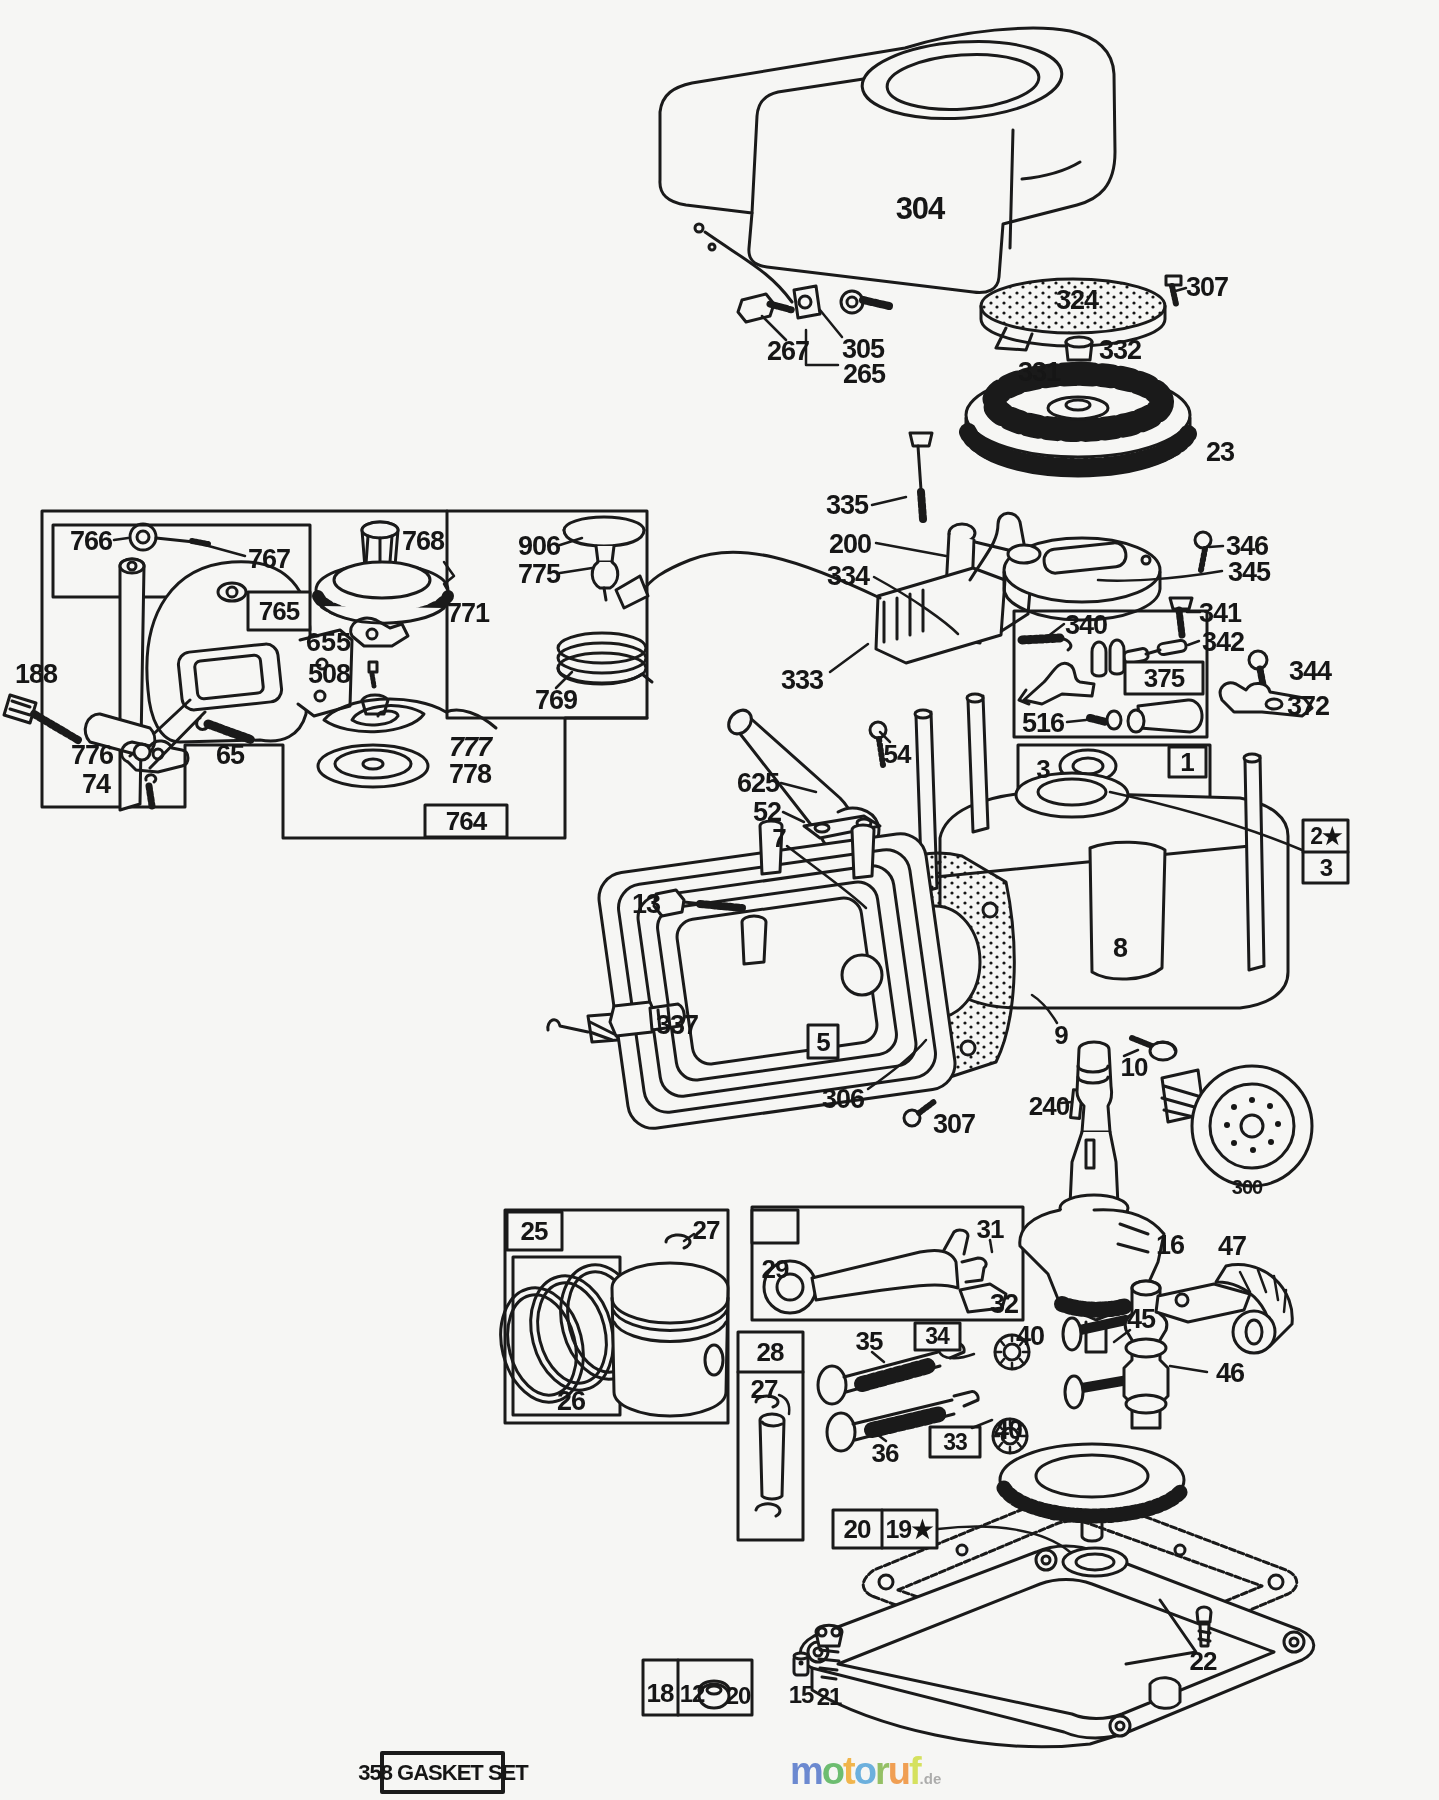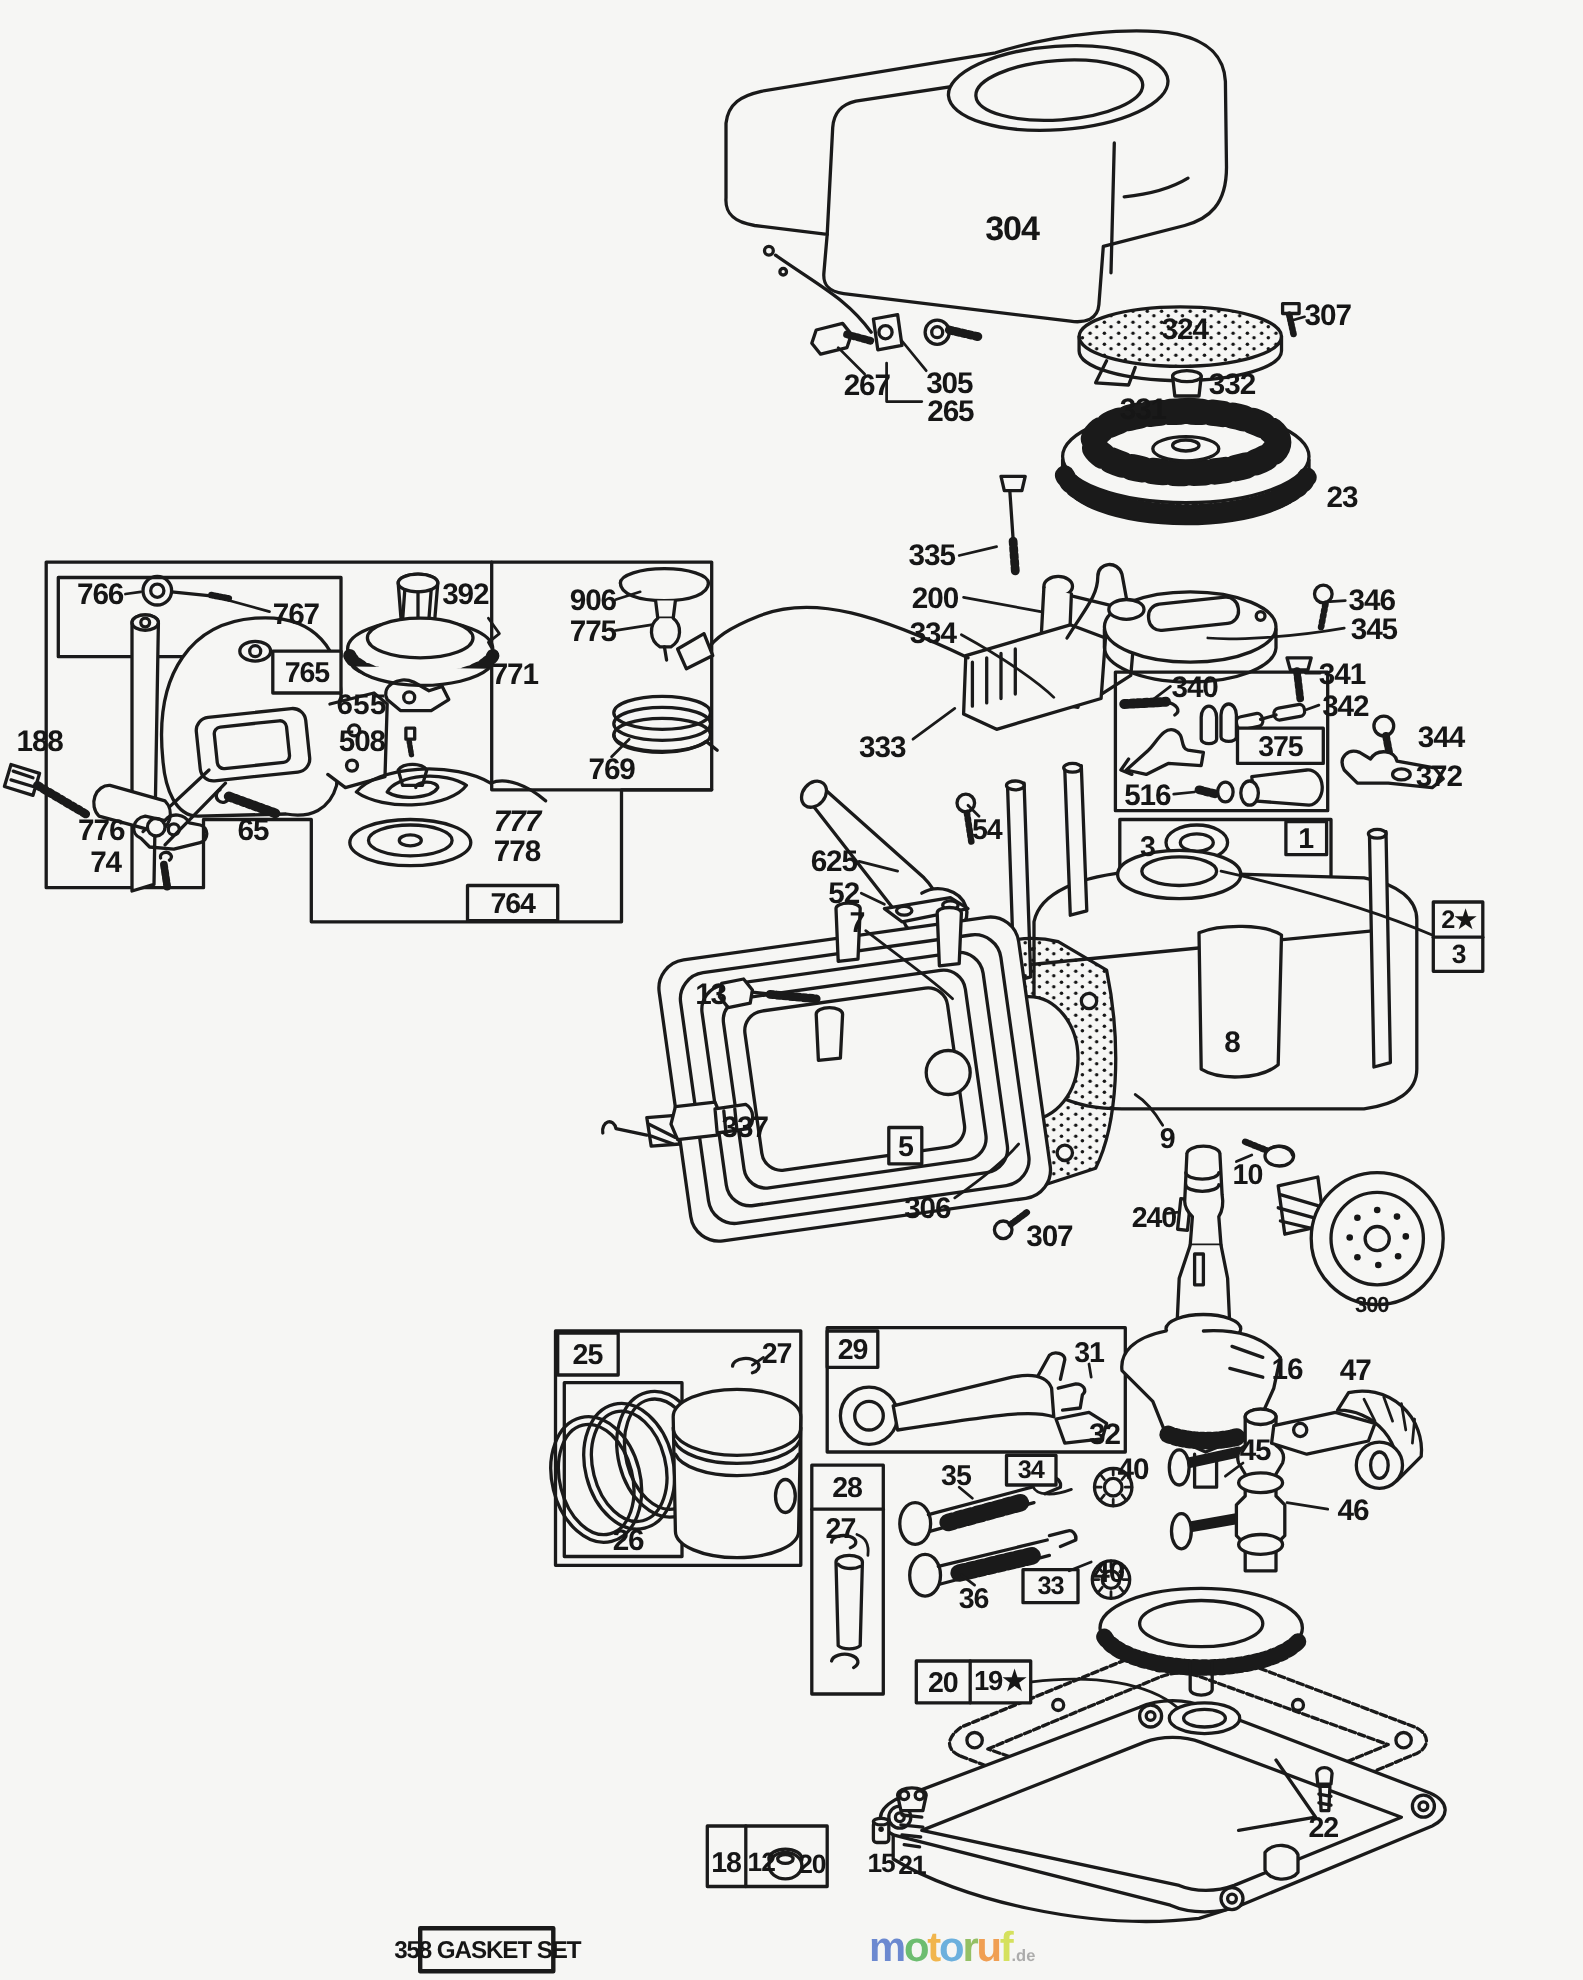--- a/index.html
+++ b/index.html
@@ -587,38 +587,38 @@
       <div class="plabel" style="left: 823px; top: 1042px; font-size: 26px;">5</div>
       <div class="plabel" style="left: 843px; top: 1099px; font-size: 27px;">306</div>
       <div class="plabel" style="left: 954px; top: 1124px; font-size: 27px;">307</div>
       <div class="plabel" style="left: 1061px; top: 1035px; font-size: 26px;">9</div>
       <div class="plabel" style="left: 1134px; top: 1067px; font-size: 26px;">10</div>
       <div class="plabel" style="left: 1049px; top: 1106px; font-size: 26px;">240</div>
       <div class="plabel" style="left: 1247px; top: 1187px; font-size: 20px;">300</div>
       <div class="plabel" style="left: 91px; top: 541px; font-size: 27px;">766</div>
       <div class="plabel" style="left: 269px; top: 559px; font-size: 27px;">767</div>
       <div class="plabel" style="left: 279px; top: 611px; font-size: 26px;">765</div>
-      <div class="plabel" style="left: 423px; top: 541px; font-size: 27px;">392</div>
+      <div class="plabel" style="left: 423px; top: 541px; font-size: 27px;">768</div>
       <div class="plabel" style="left: 468px; top: 613px; font-size: 27px;">771</div>
       <div class="plabel" style="left: 539px; top: 546px; font-size: 27px;">906</div>
       <div class="plabel" style="left: 539px; top: 574px; font-size: 27px;">775</div>
       <div class="plabel" style="left: 328px; top: 644px; font-size: 27px; font-family: Liberation Mono, monospace;">655</div>
       <div class="plabel" style="left: 329px; top: 674px; font-size: 27px;">508</div>
       <div class="plabel" style="left: 556px; top: 700px; font-size: 27px;">769</div>
       <div class="plabel" style="left: 36px; top: 674px; font-size: 27px;">188</div>
       <div class="plabel" style="left: 92px; top: 755px; font-size: 27px;">776</div>
       <div class="plabel" style="left: 96px; top: 784px; font-size: 27px;">74</div>
       <div class="plabel" style="left: 230px; top: 755px; font-size: 27px;">65</div>
       <div class="plabel" style="left: 470px; top: 747px; font-size: 27px; font-style: italic;">777</div>
       <div class="plabel" style="left: 470px; top: 774px; font-size: 27px;">778</div>
       <div class="plabel" style="left: 466px; top: 821px; font-size: 26px;">764</div>
       <div class="plabel" style="left: 534px; top: 1231px; font-size: 26px;">25</div>
       <div class="plabel" style="left: 706px; top: 1230px; font-size: 26px;">27</div>
       <div class="plabel" style="left: 571px; top: 1401px; font-size: 27px;">26</div>
-      <div class="plabel" style="left: 775px; top: 1226px; font-size: 26px;">29</div>
+      <div class="plabel" style="left: 775px; top: 1269px; font-size: 26px;">29</div>
       <div class="plabel" style="left: 990px; top: 1229px; font-size: 26px;">31</div>
       <div class="plabel" style="left: 1004px; top: 1304px; font-size: 27px;">32</div>
       <div class="plabel" style="left: 1170px; top: 1245px; font-size: 27px;">16</div>
       <div class="plabel" style="left: 1232px; top: 1246px; font-size: 27px;">47</div>
       <div class="plabel" style="left: 1141px; top: 1319px; font-size: 27px;">45</div>
       <div class="plabel" style="left: 1230px; top: 1373px; font-size: 27px;">46</div>
       <div class="plabel" style="left: 770px; top: 1352px; font-size: 26px;">28</div>
       <div class="plabel" style="left: 764px; top: 1389px; font-size: 26px;">27</div>
       <div class="plabel" style="left: 869px; top: 1341px; font-size: 26px;">35</div>
       <div class="plabel" style="left: 937px; top: 1336px; font-size: 23px;">34</div>

